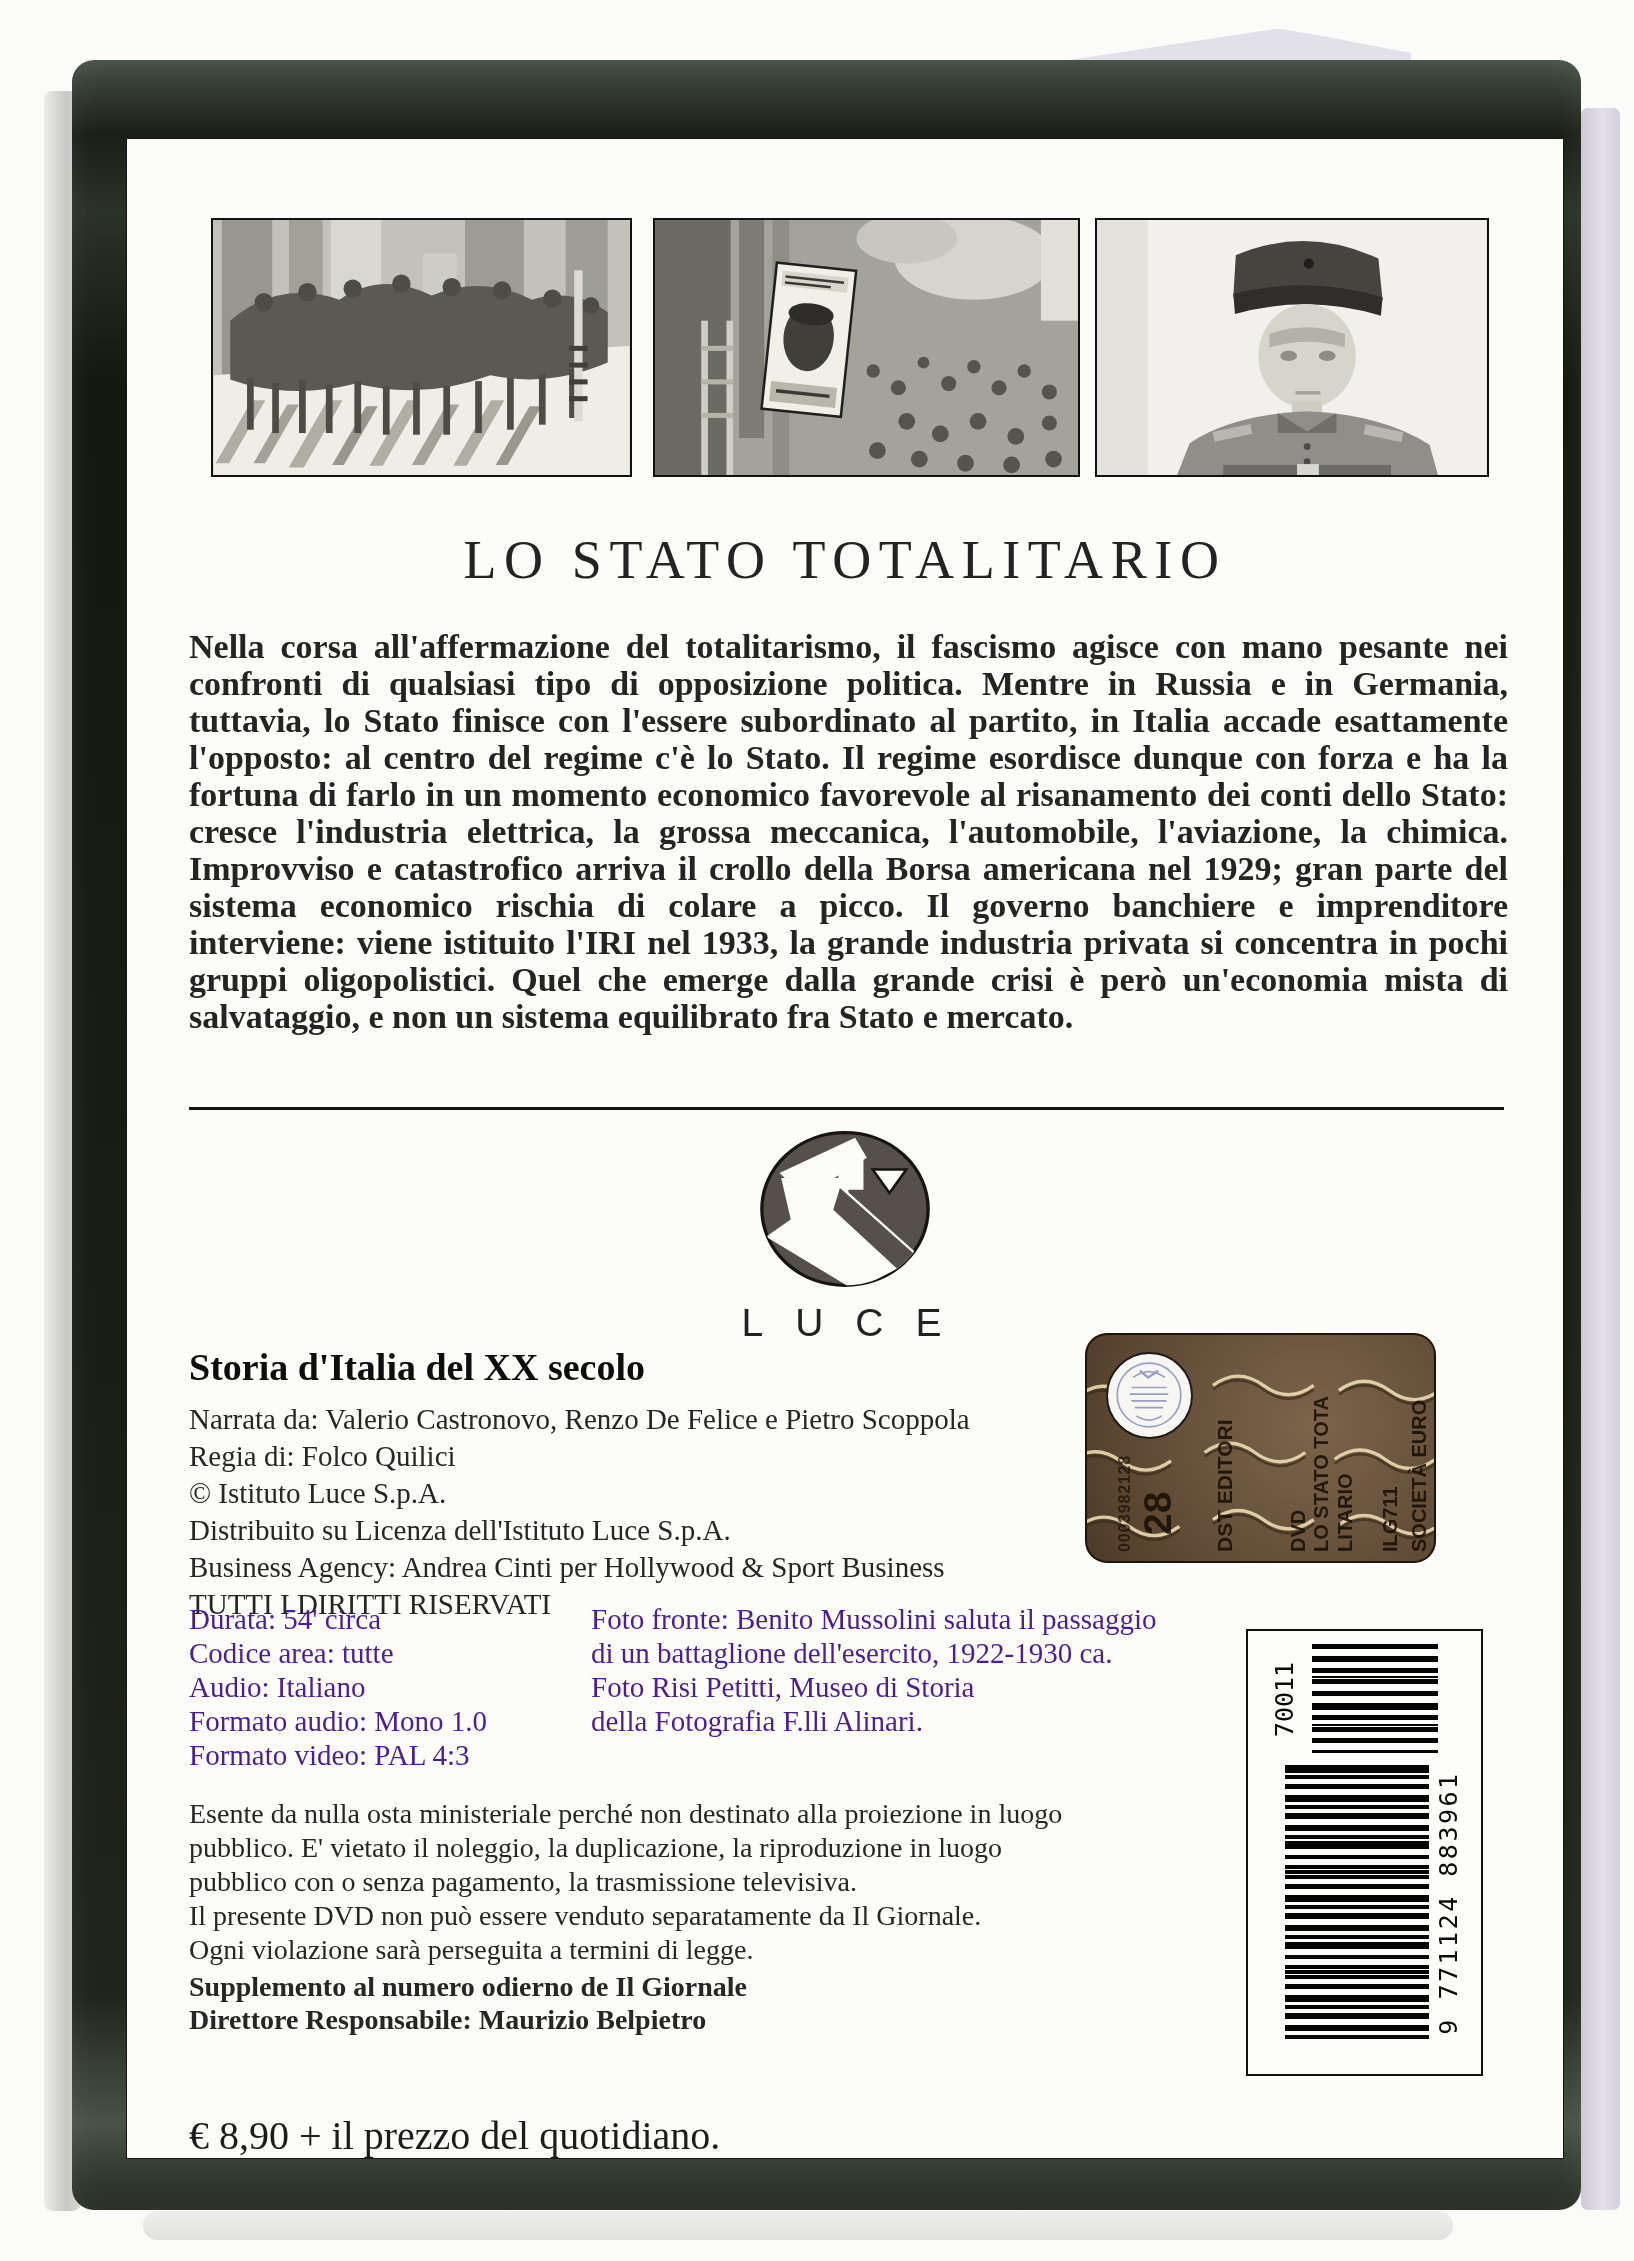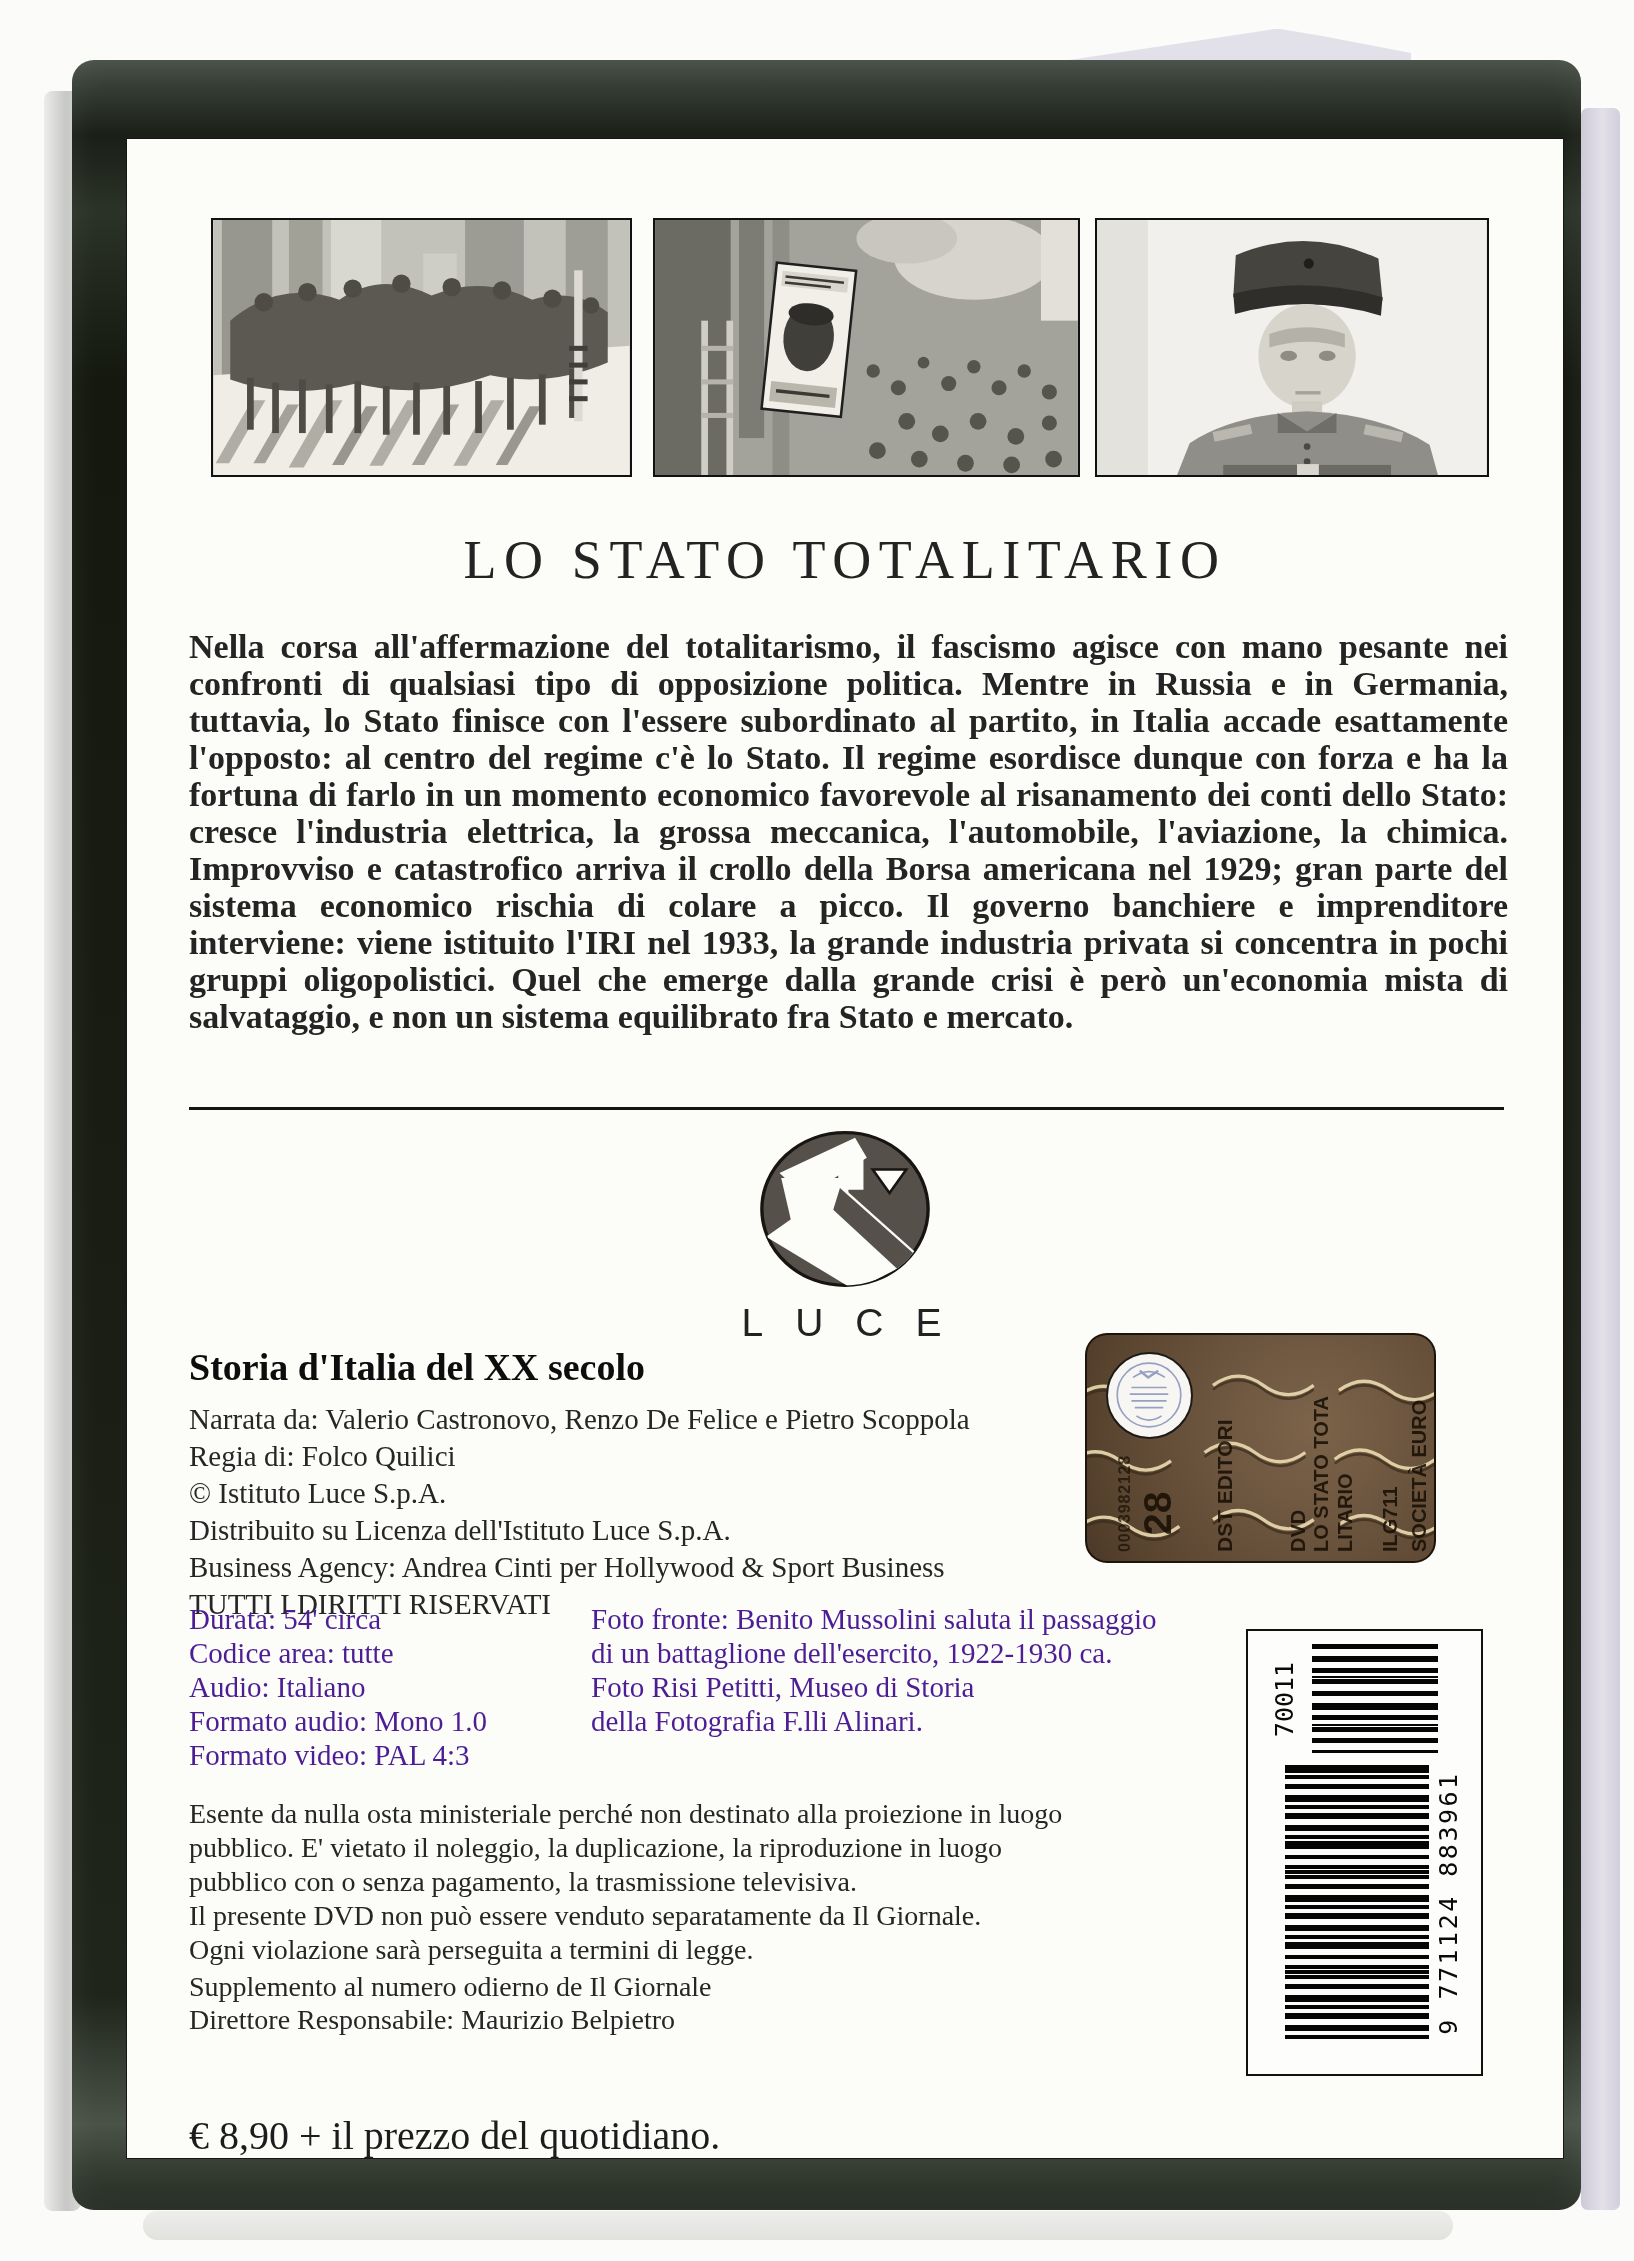--- a/index.html
+++ b/index.html
@@ -44,21 +44,21 @@
   .series-title{font-size:38px;font-weight:bold;color:#0d0d0d;margin-bottom:11.8px;}
   .credit{font-size:29px;line-height:37px;color:#262626;}
 
   .specs{position:absolute;left:62px;top:1463px;}
   .photo-credits{position:absolute;left:464px;top:1463px;}
   .spec-line{font-size:29px;line-height:34px;color:#4c1d95;}
 
   .legal{position:absolute;left:62px;top:1658px;}
   .legal-line{font-size:28px;line-height:34px;color:#262626;}
   .publisher{position:absolute;left:62px;top:1831px;}
-  .pub-line{font-size:28px;line-height:33px;color:#262626;}
+  .pub-line{font-size:28px;line-height:33px;color:#262626;font-weight:bold;}
   .price{position:absolute;left:62px;top:1929px;font-size:40px;color:#1c1c1c;margin-top:44px;}
 
   
   .sticker{position:absolute;left:958px;top:1194px;width:351px;height:230px;border-radius:22px;
     background:radial-gradient(circle at 65% 40%, #7c634a 0%, #6a533d 45%, #59442f 80%, #4b3827 100%);
     border:2.5px solid rgba(22,16,8,.9);overflow:hidden;box-sizing:border-box;}
   .sticker .vtext{position:absolute;transform:rotate(-90deg);transform-origin:left top;
     font-family:"Liberation Sans",sans-serif;font-weight:bold;color:rgba(24,15,5,.88);white-space:nowrap;}
   .siae-circle{position:absolute;left:18.5px;top:17px;width:87px;height:87px;border-radius:50%;
     background:#f7f6f2;border:2.5px solid #1c1b18;box-sizing:border-box;}

